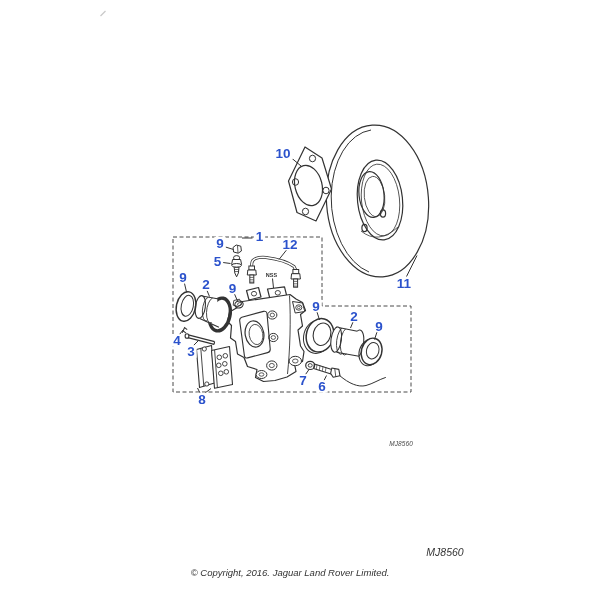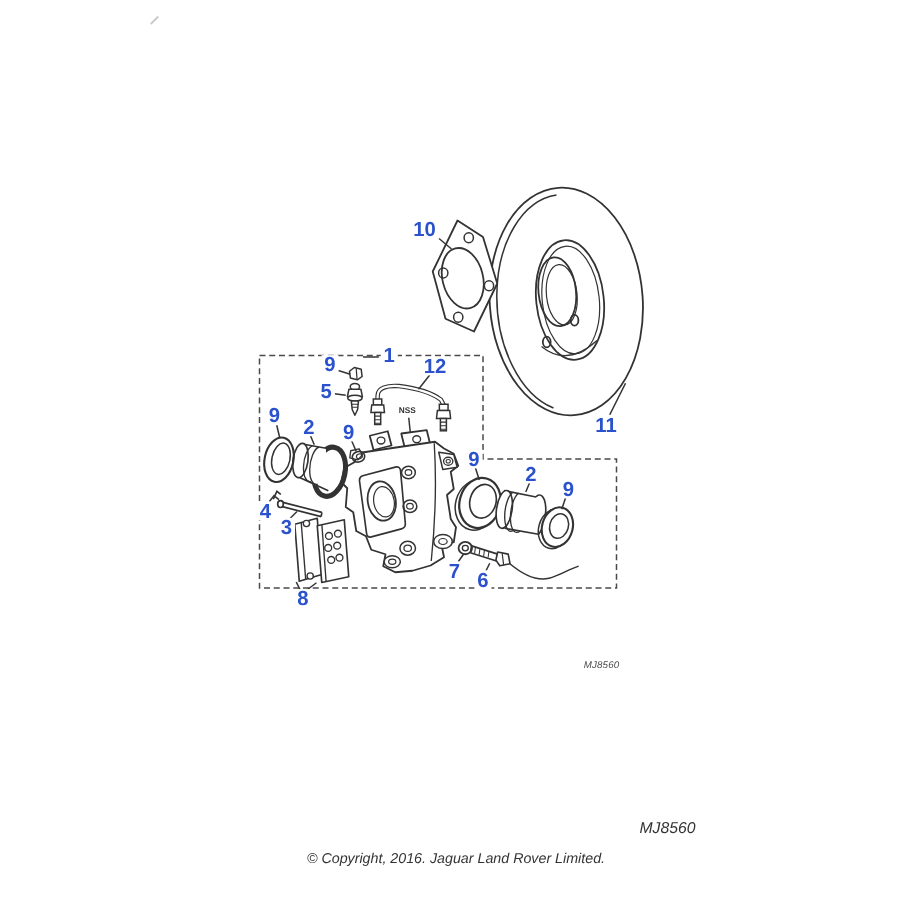--- a/index.html
+++ b/index.html
@@ -3,21 +3,21 @@
 <meta charset="utf-8">
 <style>
   html,body{margin:0;padding:0;background:#ffffff;}
   body{width:600px;height:600px;position:relative;overflow:hidden;
        font-family:"Liberation Sans", sans-serif;}
   #diagram-canvas{position:absolute;left:0;top:0;width:520px;height:600px;}
   svg text{font-family:"Liberation Sans", sans-serif;}
   .abs{position:absolute;transform:translateX(-50%);white-space:nowrap;color:#3a3a3a;font-style:italic;}
   #inner-code{left:401px;top:440px;font-size:6.5px;letter-spacing:0.1px;color:#4a4a4a;}
   #footer-code{left:445px;top:546px;font-size:10.5px;color:#333;}
-  #copyright{left:304px;top:567px;font-size:9.5px;color:#333;text-align:center;}
+  #copyright{left:290px;top:567px;font-size:9.5px;color:#333;text-align:center;}
 </style>
 </head>
 <body>
 
 <div id="diagram-canvas">
 <svg id="art" width="600" height="600" viewBox="0 0 600 600">
 
   <path d="M 100.5,16 L 105.5,11" stroke="#c9c9c9" stroke-width="1.2" fill="none"></path>
 
   <g fill="none" stroke="#333" stroke-width="1.2">

